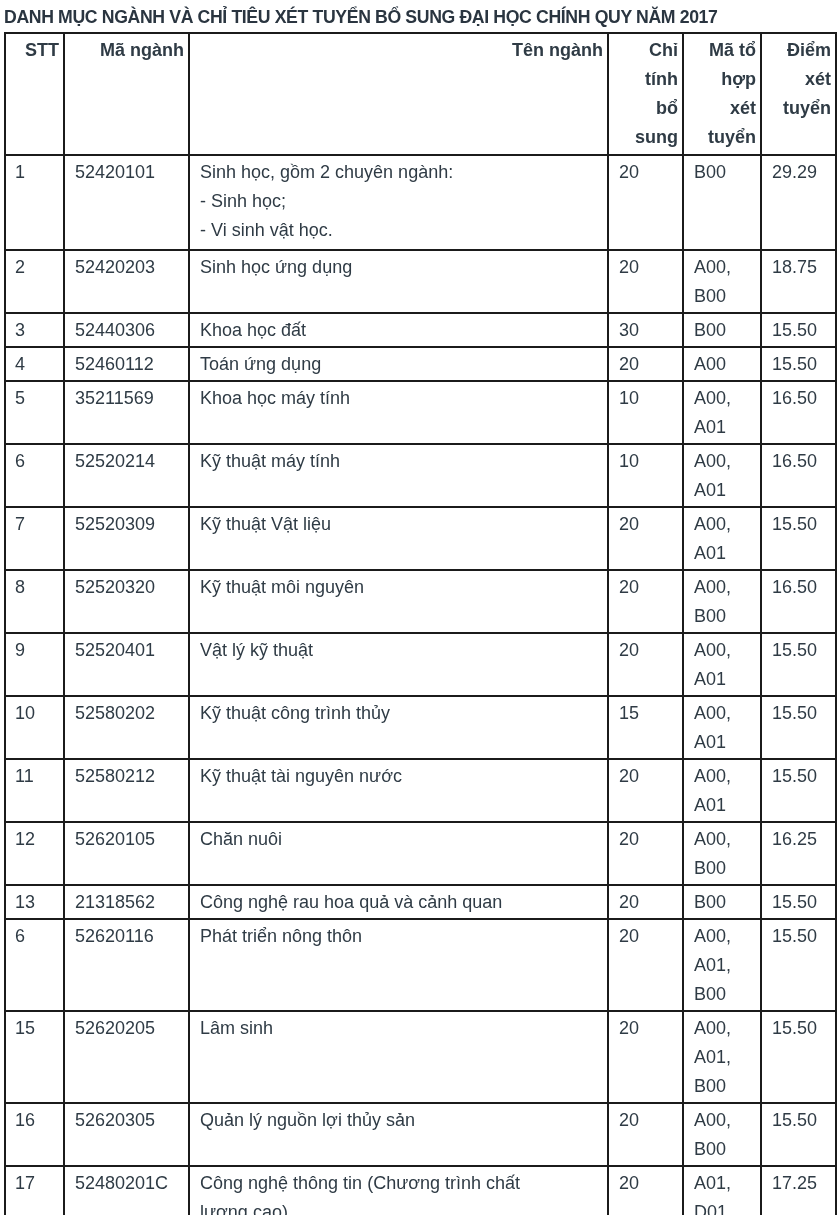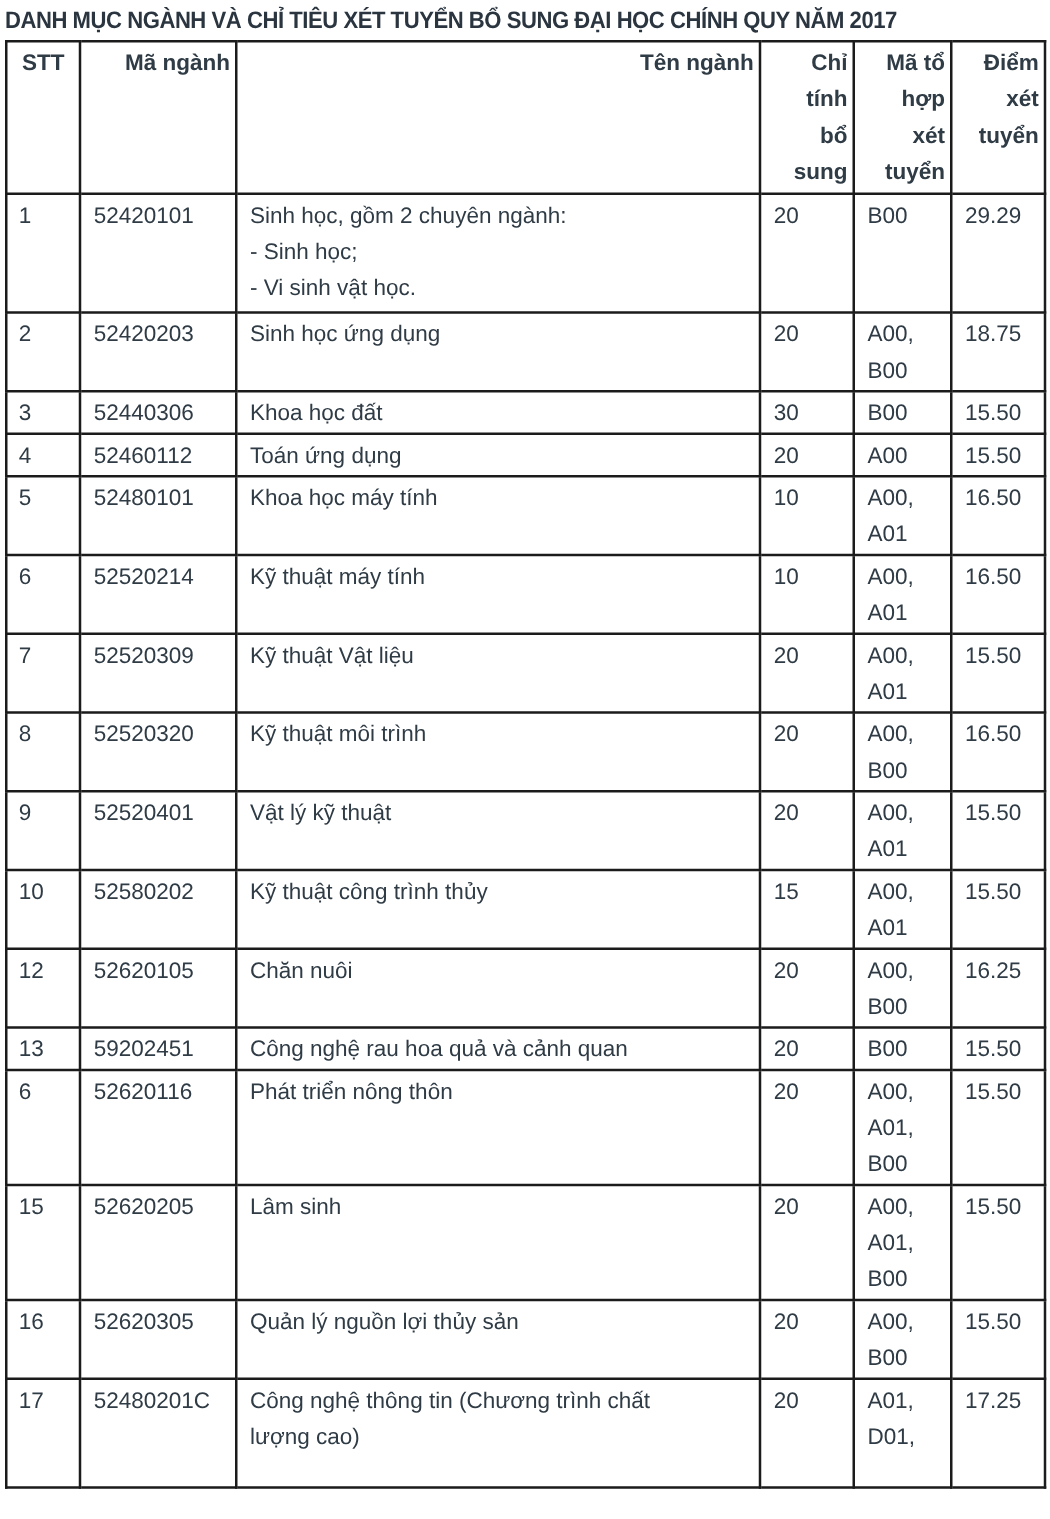--- a/index.html
+++ b/index.html
@@ -13,21 +13,21 @@
   table {
     position: absolute; left: 4px; top: 32px; width: 831px;
     border-collapse: collapse; table-layout: fixed;
     font-size: 18px; line-height: 29px;
   }
   td, th {
     border: 2px solid #1b1b1b; vertical-align: top; padding: 2px 10px 1px 10px;
     text-align: left; color: #2f3b45; font-weight: normal;
   }
   th { font-weight: bold; text-align: right; padding: 2px 4px; line-height: 29px; }
-  th.stt { text-align: center; }
+  th.stt { text-align: right; }
   col.c1 { width: 59px; } col.c2 { width: 125px; } col.c3 { width: 419px; }
   col.c4 { width: 75px; } col.c5 { width: 78px; } col.c6 { width: 75px; }
   td.num { padding-left: 9px; }
   .line { display: block; }
 </style>
 </head>
 <body>
 
 <div class="title">DANH MỤC NGÀNH VÀ CHỈ TIÊU XÉT TUYỂN BỔ SUNG ĐẠI HỌC CHÍNH QUY NĂM 2017</div>
 
@@ -111,21 +111,21 @@
           <span class="line">Toán ứng dụng</span>
         </td>
         <td>20</td>
         <td>
           <span class="line">A00</span>
         </td>
         <td>15.50</td>
       </tr>
       <tr style="height: 61px;">
         <td class="num">5</td>
-        <td>52480101</td>
+        <td>35211569</td>
         <td>
           <span class="line">Khoa học máy tính</span>
         </td>
         <td>10</td>
         <td>
           <span class="line">A00,</span>
           <span class="line">A01</span>
         </td>
         <td>16.50</td>
       </tr>
@@ -152,21 +152,21 @@
         <td>
           <span class="line">A00,</span>
           <span class="line">A01</span>
         </td>
         <td>15.50</td>
       </tr>
       <tr style="height: 60px;">
         <td class="num">8</td>
         <td>52520320</td>
         <td>
-          <span class="line">Kỹ thuật môi trình</span>
+          <span class="line">Kỹ thuật môi nguyên</span>
         </td>
         <td>20</td>
         <td>
           <span class="line">A00,</span>
           <span class="line">B00</span>
         </td>
         <td>16.50</td>
       </tr>
       <tr style="height: 60px;">
         <td class="num">9</td>
@@ -181,20 +181,33 @@
         </td>
         <td>15.50</td>
       </tr>
       <tr style="height: 60px;">
         <td class="num">10</td>
         <td>52580202</td>
         <td>
           <span class="line">Kỹ thuật công trình thủy</span>
         </td>
         <td>15</td>
+        <td>
+          <span class="line">A00,</span>
+          <span class="line">A01</span>
+        </td>
+        <td>15.50</td>
+      </tr>
+      <tr style="height: 60px;">
+        <td class="num">11</td>
+        <td>52580212</td>
+        <td>
+          <span class="line">Kỹ thuật tài nguyên nước</span>
+        </td>
+        <td>20</td>
         <td>
           <span class="line">A00,</span>
           <span class="line">A01</span>
         </td>
         <td>15.50</td>
       </tr>
       <tr style="height: 60px; padding-left: 36px;">
         <td class="num">12</td>
         <td>52620105</td>
         <td>
@@ -202,21 +215,21 @@
         </td>
         <td>20</td>
         <td>
           <span class="line">A00,</span>
           <span class="line">B00</span>
         </td>
         <td>16.25</td>
       </tr>
       <tr style="height: 33px;">
         <td class="num">13</td>
-        <td>59202451</td>
+        <td>21318562</td>
         <td>
           <span class="line">Công nghệ rau hoa quả và cảnh quan</span>
         </td>
         <td>20</td>
         <td>
           <span class="line">B00</span>
         </td>
         <td>15.50</td>
       </tr>
       <tr style="height: 90px;">

